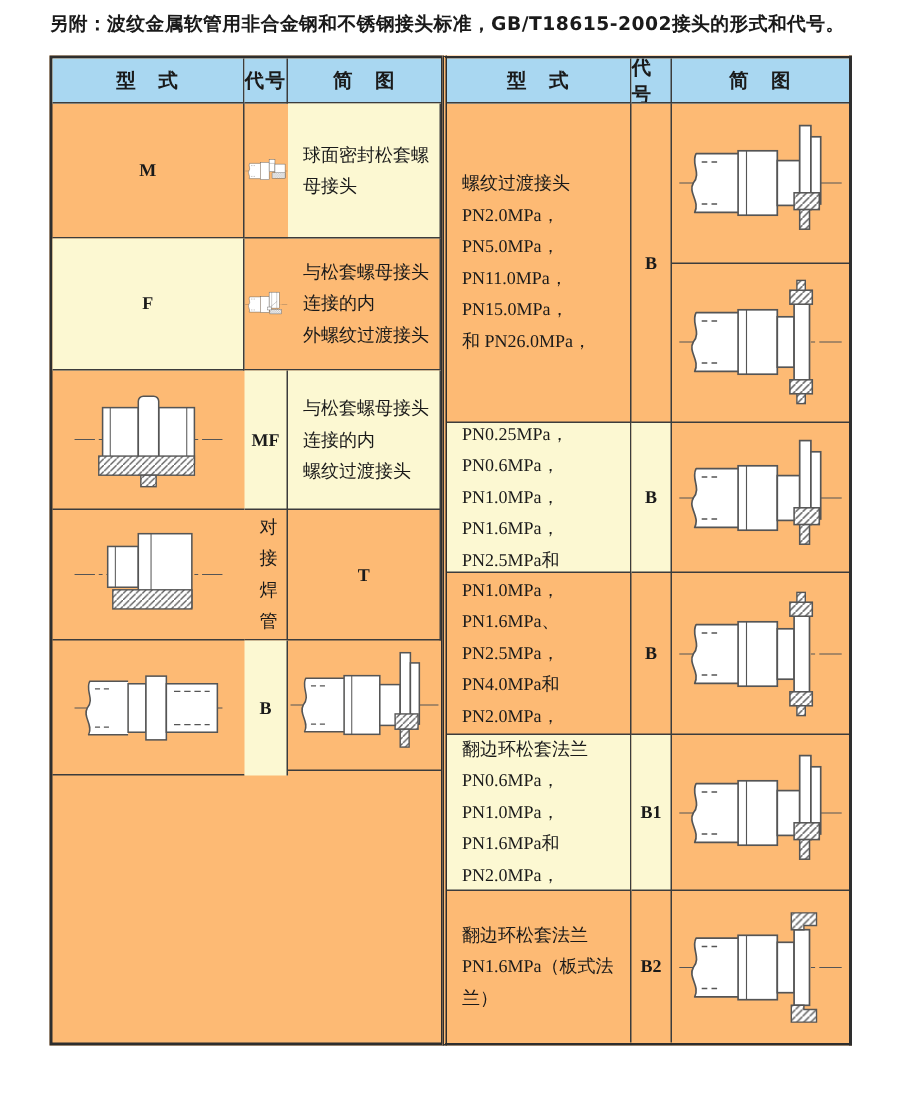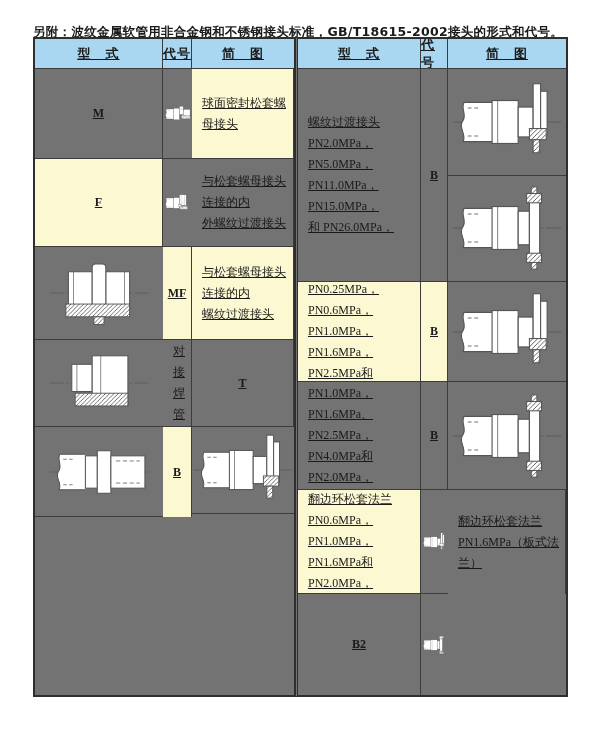--- a/index.html
+++ b/index.html
@@ -1,21 +1,21 @@
 <!DOCTYPE html>
 <html><head>
 <meta charset="utf-8">
 <style>
   html,body{margin:0;padding:0;background:#f8f8f6;}
   .page{position:relative;width:600px;height:740px;background:#fff;overflow:hidden;
         font-family:"Liberation Serif","DejaVu Serif",serif;color:#1a1a1a;}
-  .title{position:absolute;left:33px;top:24px;width:560px;
+  .title{position:absolute;left:33px;top:8px;width:560px;
          font-family:"DejaVu Sans","Liberation Sans",sans-serif;
          font-weight:bold;font-size:12.5px;letter-spacing:0.3px;}
-  .tbl{position:absolute;top:37px;display:grid;box-sizing:border-box;background:#737373;text-decoration:underline;}
+  .tbl{position:absolute;top:37px;display:grid;box-sizing:border-box;background:#fdba74;}
   .tbl-left{left:33px;width:262px;height:660px;
             border:2px solid #2e2e2e;border-right:1px solid #2e2e2e;
             grid-template-columns:128px 29px 1fr;
             grid-template-rows:30px 90px 88px 93px 87px 90px 1fr;}
   .tbl-right{left:295px;width:273px;height:660px;
             border:2px solid #2e2e2e;border-left:3px double #2e2e2e;
             grid-template-columns:123px 27px 1fr;
             grid-template-rows:30px 213px 100px 108px 104px 1fr;}
   .cell{box-sizing:border-box;border-right:1px solid #3c3c3c;border-bottom:1px solid #3c3c3c;
         display:flex;align-items:center;justify-content:center;overflow:hidden;}
@@ -262,20 +262,21 @@
             <use href="#s-fneck"></use>
           </svg>
         </div>
     </div>
 
     <div class="cell type hl">
         <span>翻边环松套法兰
 PN0.6MPa， PN1.0MPa，
 PN1.6MPa和PN2.0MPa，</span>
       </div>
+    <div class="cell code hl">B1</div>
     <div class="cell last-col diagcell">
       <div class="subdiag">
           <svg class="diag" width="112" height="98">
             <use href="#s-fplate"></use>
           </svg>
         </div>
     </div>
 
     <div class="cell type last-row">
         <span>翻边环松套法兰

